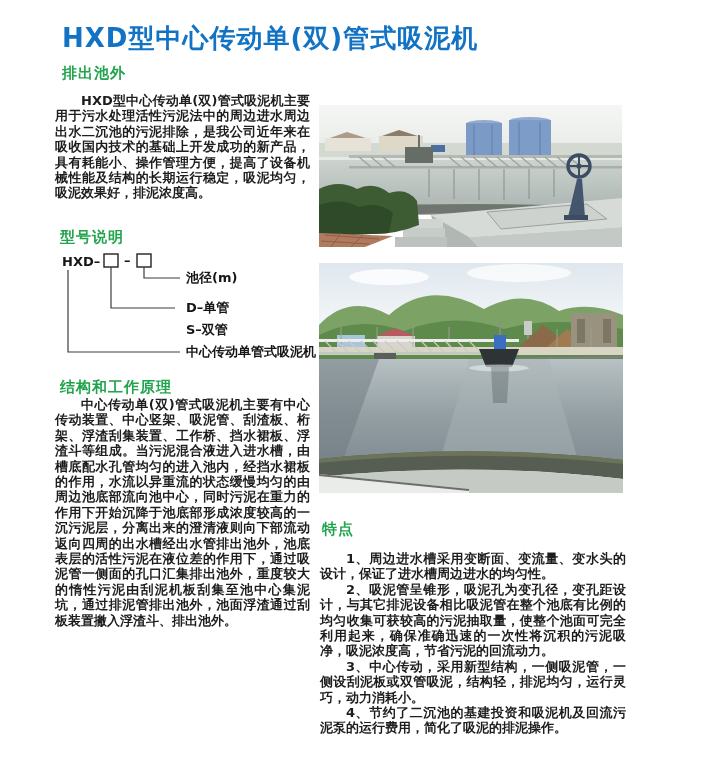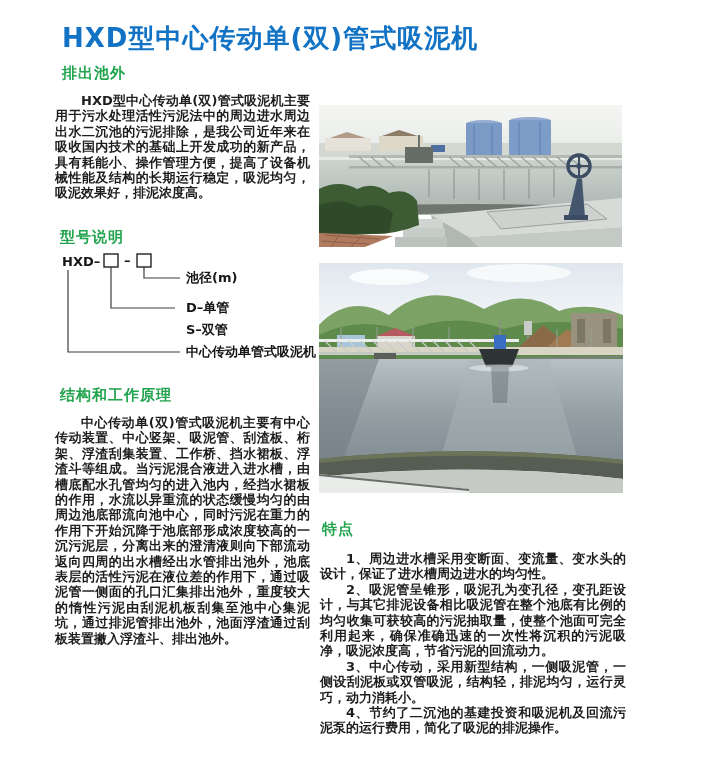--- a/index.html
+++ b/index.html
@@ -48,22 +48,22 @@
       <polyline points="82,17 82,28 118,28"></polyline>
       <polyline points="49,17 49,58 113,58"></polyline>
       <polyline points="6,20 6,102 118,102"></polyline>
     </g>
     <text x="124" y="32">池径(m)</text>
     <text x="124" y="62">D–单管</text>
     <text x="124" y="84">S–双管</text>
     <text x="124" y="106">中心传动单管式吸泥机</text>
   </svg>
 
-  <h2 class="sec-head" style="left:60px;top:378px;margin-top:8px;">结构和工作原理</h2>
-  <div class="body-text" style="left:55px;top:415px;width:255px;">
+  <h2 class="sec-head" style="left:60px;top:378px;">结构和工作原理</h2>
+  <div class="body-text" style="left:55px;top:397px;width:255px;">
     <p>中心传动单(双)管式吸泥机主要有中心传动装置、中心竖架、吸泥管、刮渣板、桁架、浮渣刮集装置、工作桥、挡水裙板、浮渣斗等组成。当污泥混合液进入进水槽，由槽底配水孔管均匀的进入池内，经挡水裙板的作用，水流以异重流的状态缓慢均匀的由周边池底部流向池中心，同时污泥在重力的作用下开始沉降于池底部形成浓度较高的一沉污泥层，分离出来的澄清液则向下部流动返向四周的出水槽经出水管排出池外，池底表层的活性污泥在液位差的作用下，通过吸泥管一侧面的孔口汇集排出池外，重度较大的惰性污泥由刮泥机板刮集至池中心集泥坑，通过排泥管排出池外，池面浮渣通过刮板装置撇入浮渣斗、排出池外。</p>
   </div>
 
   <svg class="photo" style="left:319px;top:105px;" width="303" height="142" viewBox="0 0 303 142">
     <defs>
       <linearGradient id="sky1" x1="0" y1="0" x2="0" y2="1">
         <stop offset="0" stop-color="#f5f6f3"></stop>
           <stop offset="1" stop-color="#e0e6e3"></stop>
       </linearGradient>
       <linearGradient id="wat1" x1="0" y1="0" x2="0" y2="1">

